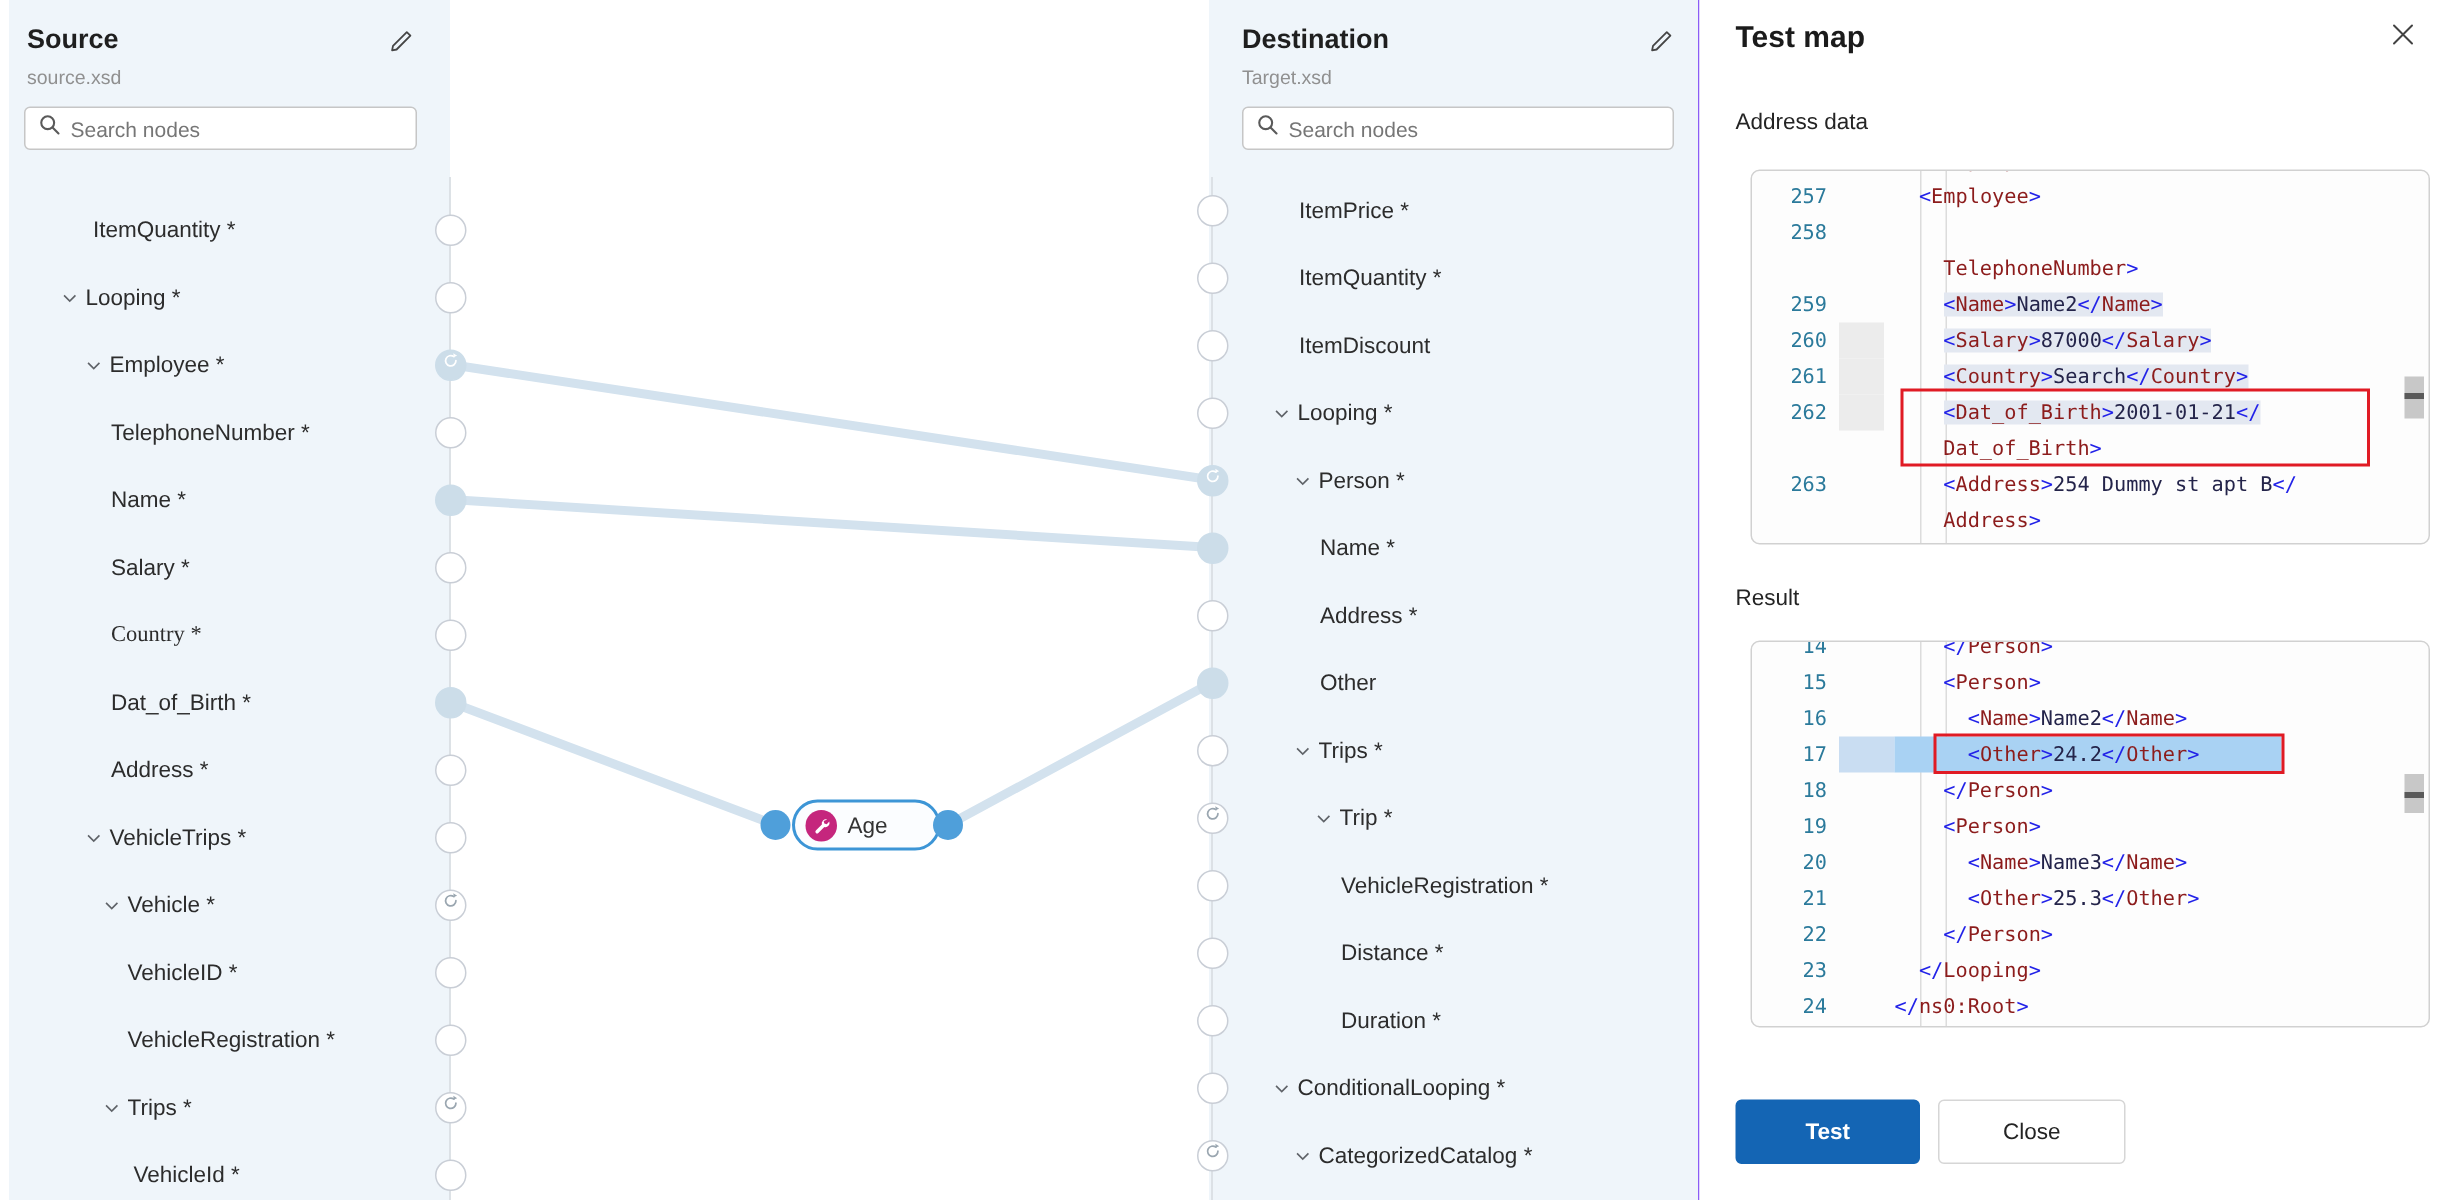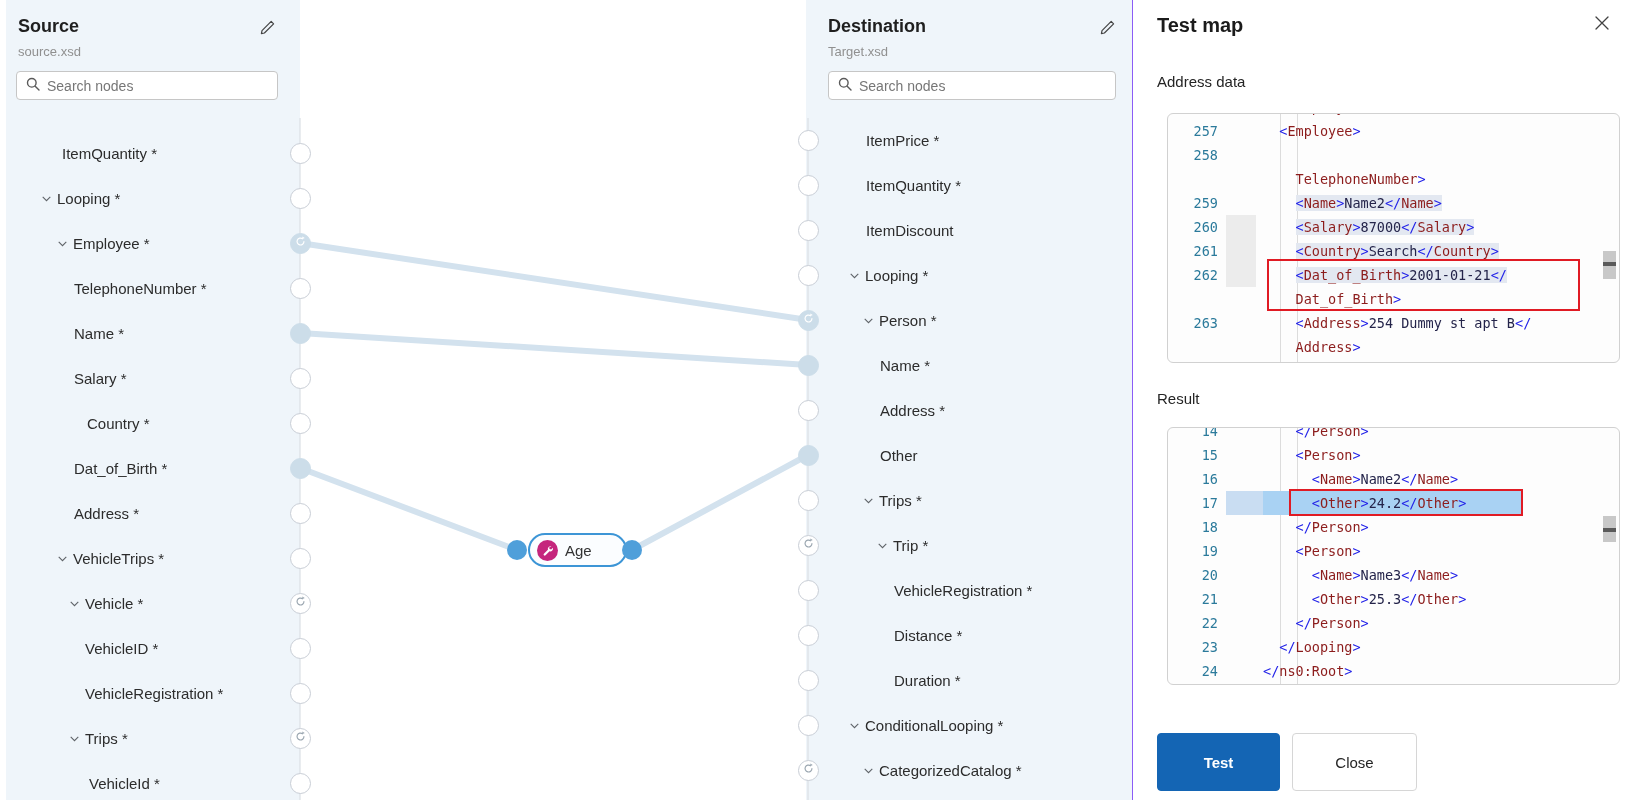--- a/index.html
+++ b/index.html
@@ -62,21 +62,21 @@
   .tok-b { color:#2222e8; } .tok-t { color:#8c1c1c; } .tok-c { color:#24244a; }
   .hl-band { background:#e3e8f1; }
   .gut-band { position:absolute; left:58px; width:30px; height:24px; background:#ececec; }
   .sel-decor { position:absolute; left:58px; width:37px; height:24px; background:#c9ddf2; }
   .sel-band  { position:absolute; left:95px; width:258px; height:24px; background:#a9d2f3; }
   .red-box { position:absolute; border:2px solid #e01b24; z-index:6; pointer-events:none; }
   .guide { position:absolute; top:0; bottom:0; width:1px; background:#dcdcdc; }
   .vscroll { position:absolute; width:13px; background:#c8c8c8; right:3px; }
   .vscroll .mark { position:absolute; left:0; right:0; height:4px; background:#5a5a5a; }
 
-  .btn { position:absolute; top:733px; height:58px; border-radius:4px; font-size:15px;
+  .btn { position:absolute; top:733px; height:43px; border-radius:4px; font-size:15px;
          font-weight:600; display:flex; align-items:center; justify-content:center;
          cursor:pointer; font-family:"Liberation Sans", sans-serif; }
   #btn-test { left:24px; width:123px; background:#1465b4; color:#fff; border:1px solid #1465b4; }
   #btn-close { left:159px; width:125px; background:#fff; color:#242424; border:1px solid #d6d6d6; font-weight:400; }
 </style>
 </head>
 <body>
 
 <div class="app">
 
@@ -119,21 +119,21 @@
         </div>
         <div class="tree-row" style="left: 68px; top: 276px;">
           <span>TelephoneNumber *</span>
         </div>
         <div class="tree-row" style="left: 68px; top: 321px;">
           <span>Name *</span>
         </div>
         <div class="tree-row" style="left: 68px; top: 366px;">
           <span>Salary *</span>
         </div>
-        <div class="tree-row" style="left: 81px; top: 411px;">
+        <div class="tree-row" style="left: 68px; top: 411px; font-family: Liberation Serif, serif;">
           <span>Country *</span>
         </div>
         <div class="tree-row" style="left: 68px; top: 456px;">
           <span>Dat_of_Birth *</span>
         </div>
         <div class="tree-row" style="left: 68px; top: 501px;">
           <span>Address *</span>
         </div>
         <div class="tree-row" style="left: 50px; top: 546px; align-items: center;">
           <span class="chev">

